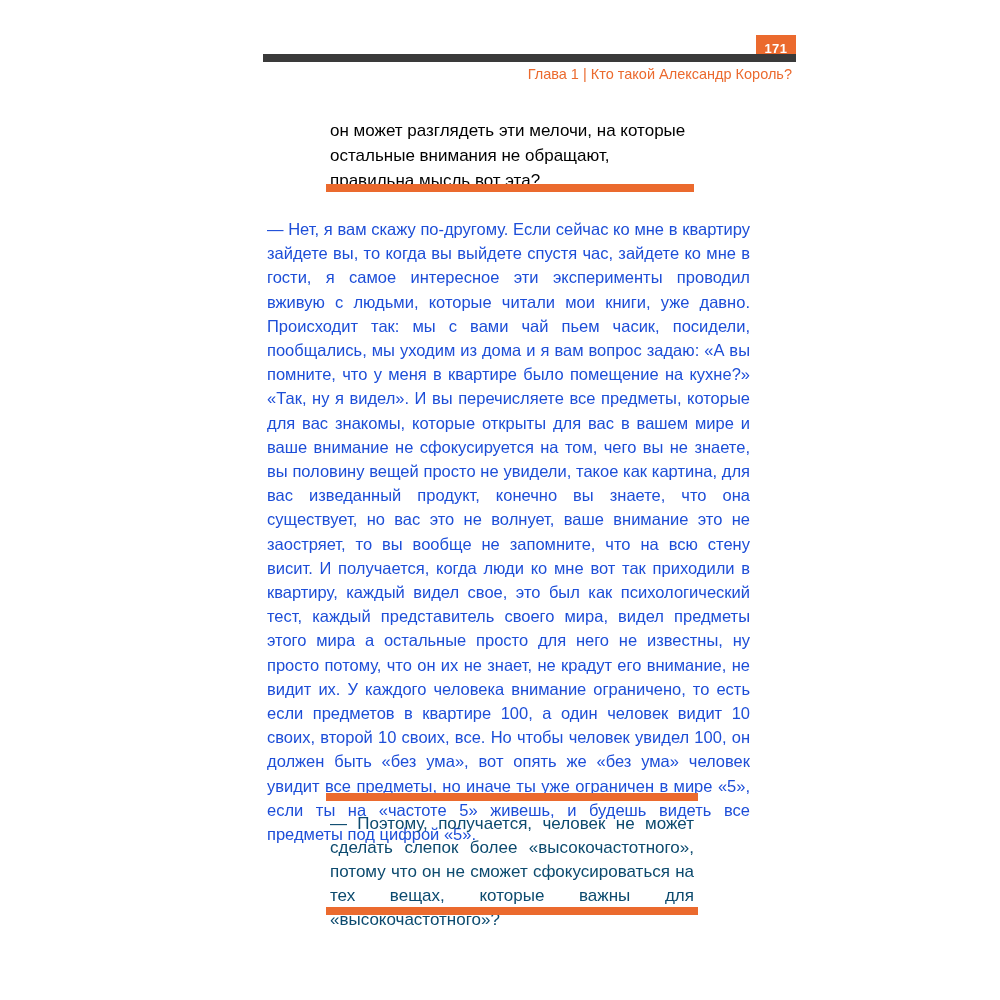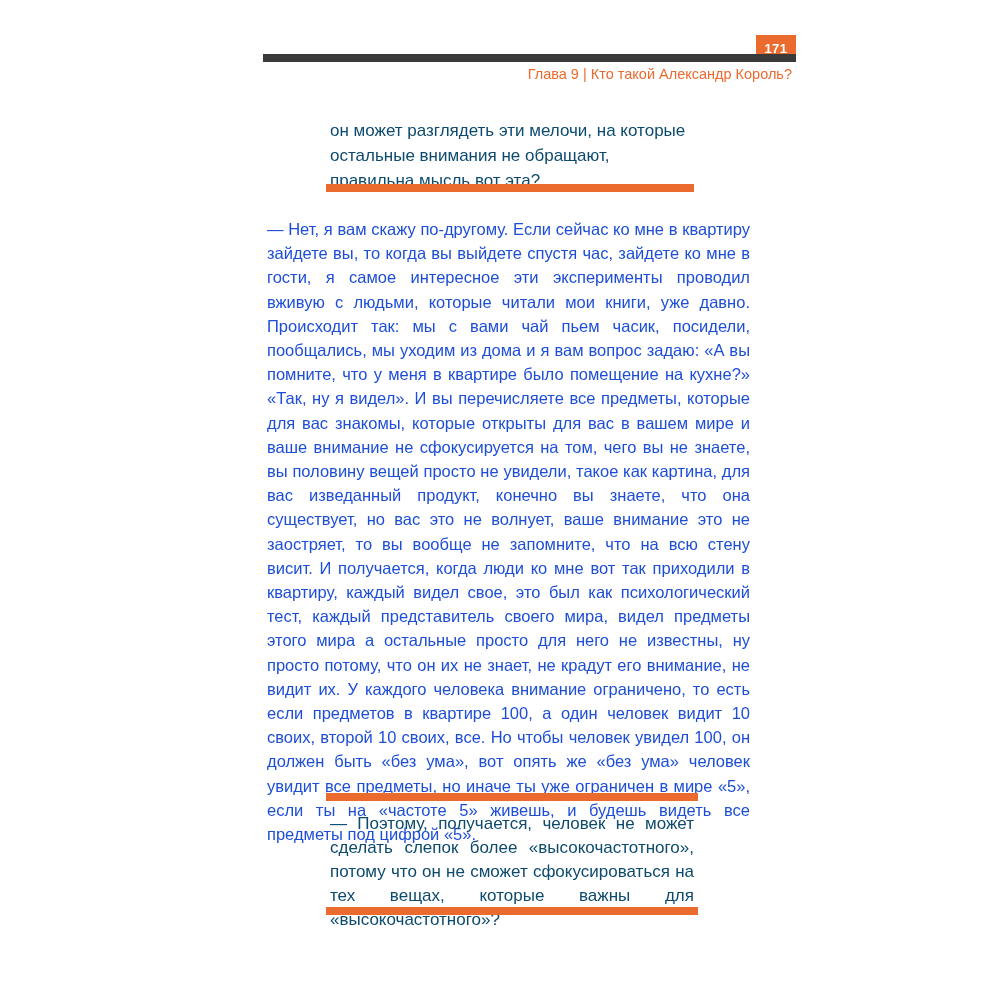--- a/index.html
+++ b/index.html
@@ -48,21 +48,21 @@
     color: #EB6A2E;
     font-size: 14.5px;
     line-height: 18px;
   }
   
   .intro-question {
     position: absolute;
     top: 106px;
     left: 318px;
     width: 372px;
-    color: #0c4a6e;
+    color: #000000;
     font-size: 17px;
     line-height: 25px;
     text-align: left;
   }
   .intro-question-bar {
     position: absolute;
     top: 176px;
     left: 318px;
     width: 368px;
     height: 5px;
@@ -109,21 +109,21 @@
 </style>
 </head>
 <body>
 
 <div class="page">
 
   <div class="page-number-badge">171</div>
 
   <div class="header-rule"></div>
 
-  <div class="chapter-header">Глава 9 | Кто такой Александр Король?</div>
+  <div class="chapter-header">Глава 1 | Кто такой Александр Король?</div>
 
   <div class="intro-question">он может разглядеть эти мелочи, на которые остальные внимания не обращают, правильна мысль вот эта?</div>
 
   <div class="intro-question-bar"></div>
 
   <div class="answer-paragraph">— Нет, я вам скажу по-другому. Если сейчас ко мне в квартиру зайдете вы, то когда вы выйдете спустя час, зайдете ко мне в гости, я самое интересное эти эксперименты проводил вживую с людьми, которые читали мои книги, уже давно. Происходит так: мы с вами чай пьем часик, посидели, пообщались, мы уходим из дома и я вам вопрос задаю: «А вы помните, что у меня в квартире было помещение на кухне?» «Так, ну я видел». И вы перечисляете все предметы, которые для вас знакомы, которые открыты для вас в вашем мире и ваше внимание не сфокусируется на том, чего вы не знаете, вы половину вещей просто не увидели, такое как картина, для вас изведанный продукт, конечно вы знаете, что она существует, но вас это не волнует, ваше внимание это не заостряет, то вы вообще не запомните, что на всю стену висит. И получается, когда люди ко мне вот так приходили в квартиру, каждый видел свое, это был как психологический тест, каждый представитель своего мира, видел предметы этого мира а остальные просто для него не известны, ну просто потому, что он их не знает, не крадут его внимание, не видит их. У каждого человека внимание ограничено, то есть если предметов в квартире 100, а один человек видит 10 своих, второй 10 своих, все. Но чтобы человек увидел 100, он должен быть «без ума», вот опять же «без ума» человек увидит все предметы, но иначе ты уже ограничен в мире «5», если ты на «частоте 5» живешь, и будешь видеть все предметы под цифрой «5».</div>
 
   <div class="closing-bar-top"></div>
 
   <div class="closing-question">— Поэтому, получается, человек не может сделать слепок более «высокочастотного», потому что он не сможет сфокусироваться на тех вещах, которые важны для «высокочастотного»?</div>

